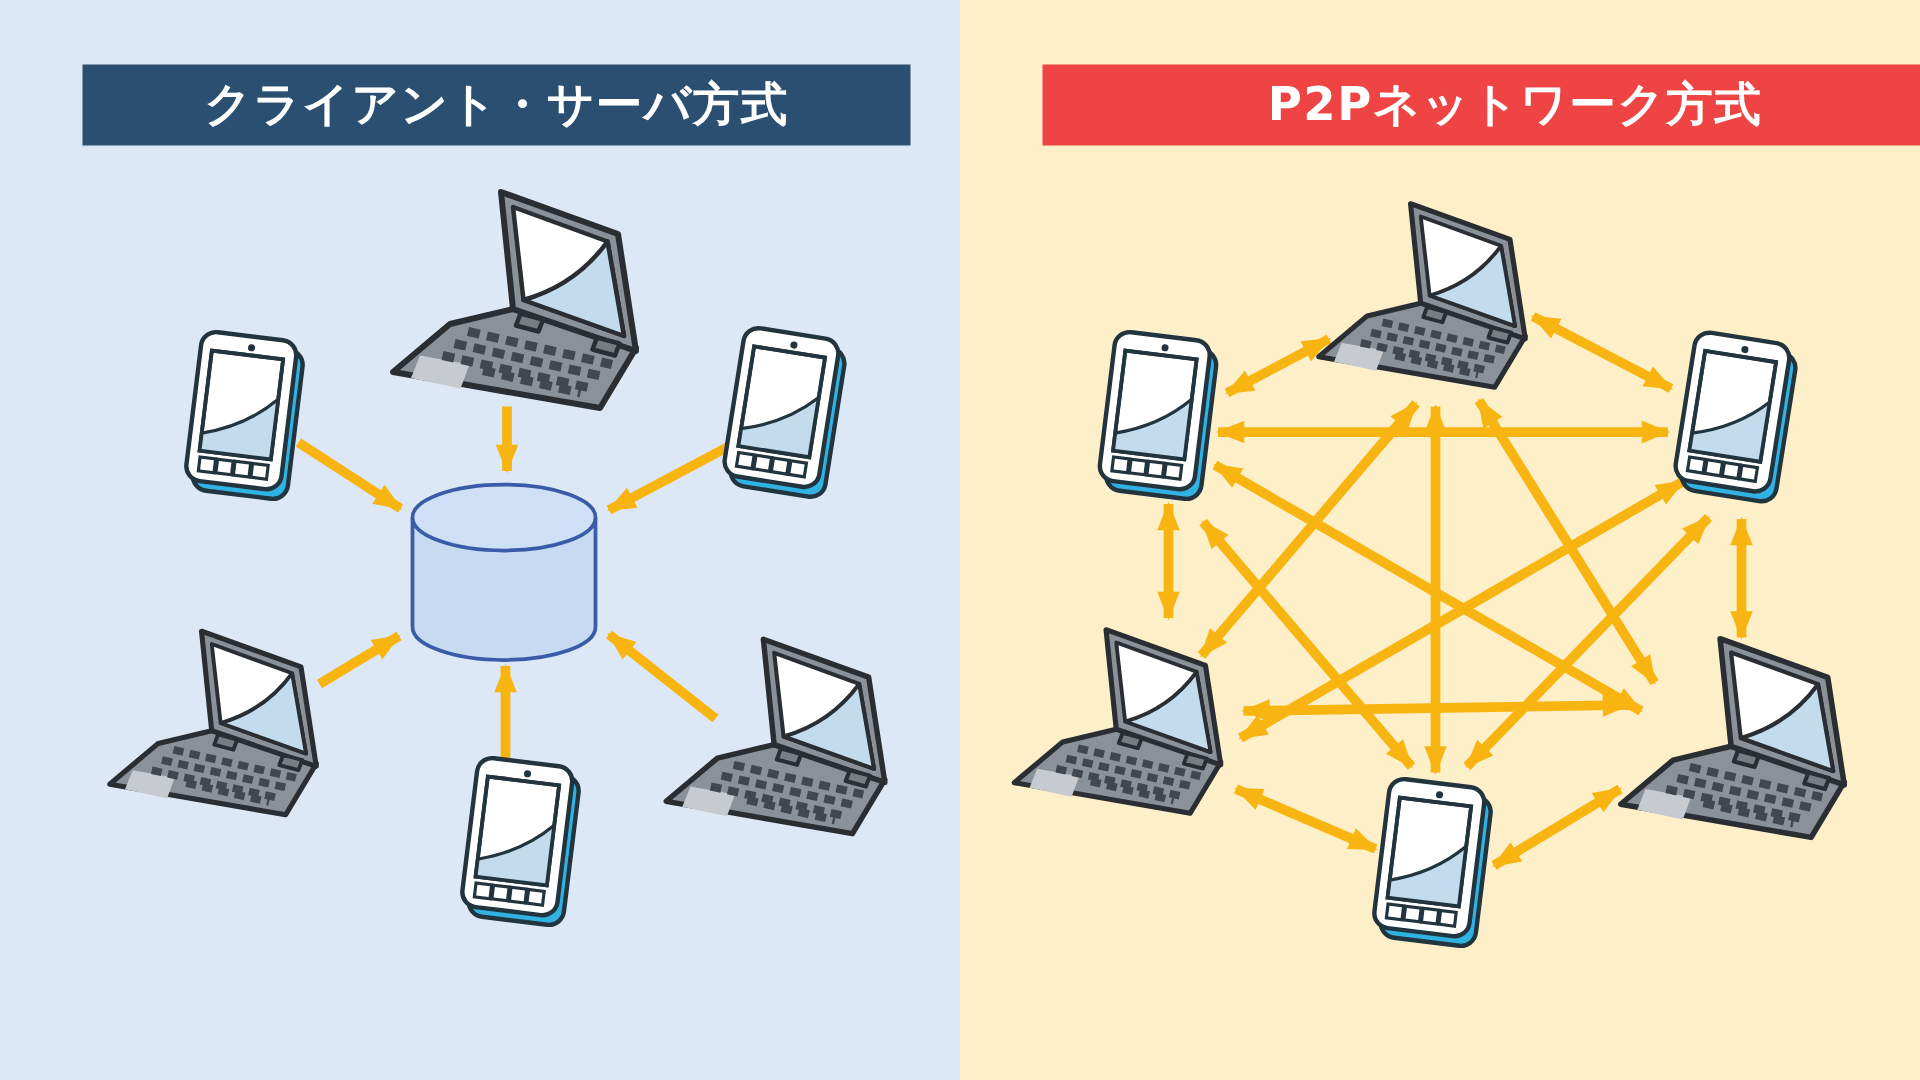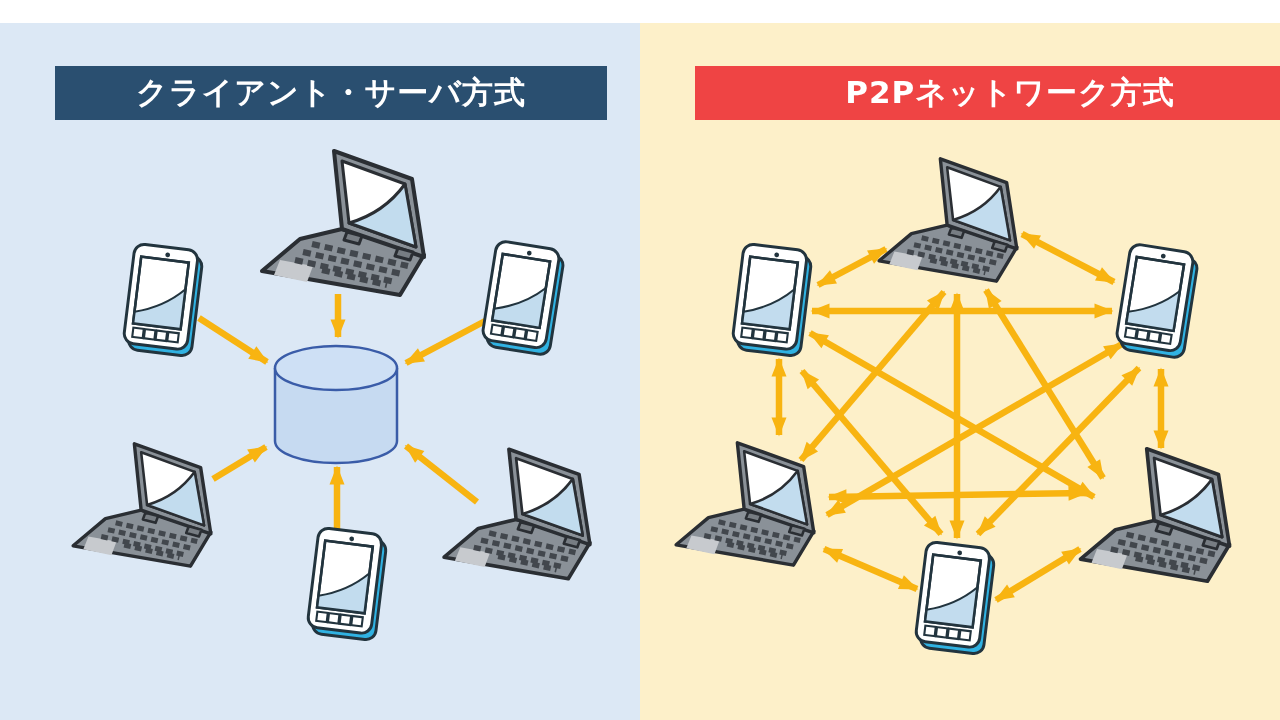--- a/index.html
+++ b/index.html
@@ -1,20 +1,20 @@
 <!DOCTYPE html>
 <html><head>
 <meta charset="utf-8">
 <style>
   html,body{margin:0;padding:0;}
   body{
     width:1280px;height:720px;overflow:hidden;
     font-family:"DejaVu Sans","Liberation Sans",sans-serif;
   }
-  .canvas{position:relative;width:1280px;height:660px;margin-top:23px;}
+  .canvas{position:relative;width:1280px;height:660px;}
   .panel{position:absolute;top:0;width:640px;height:720px;}
   .panel.left{left:0;}
   .panel.right{left:640px;}
   .banner{
     position:absolute;left:55px;top:43px;width:552px;height:54px;
     display:flex;align-items:center;justify-content:center;z-index:3;
   }
   .banner-title{
     color:#ffffff;font-weight:bold;font-size:31px;letter-spacing:1px;
     white-space:nowrap;

